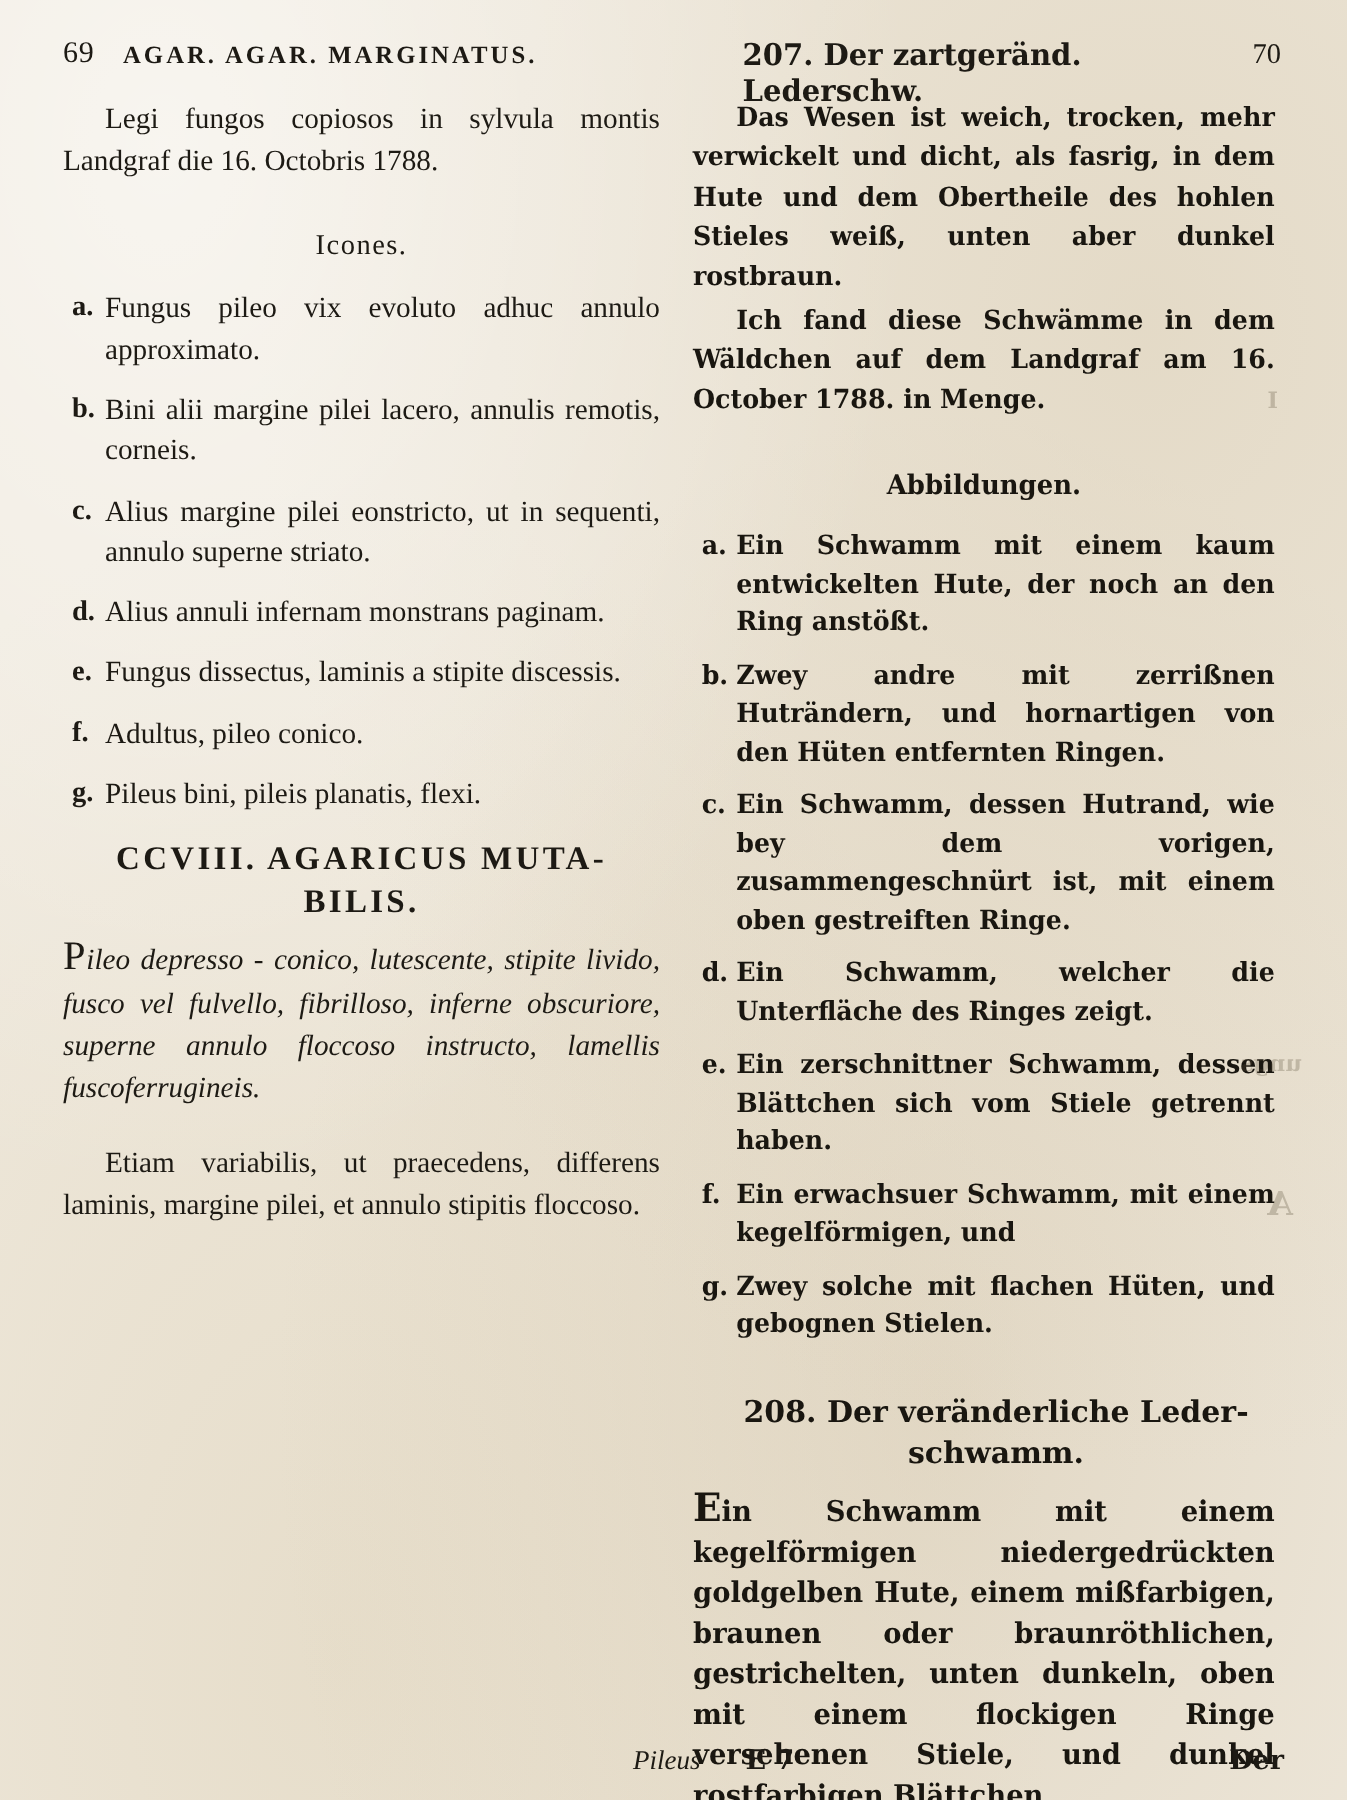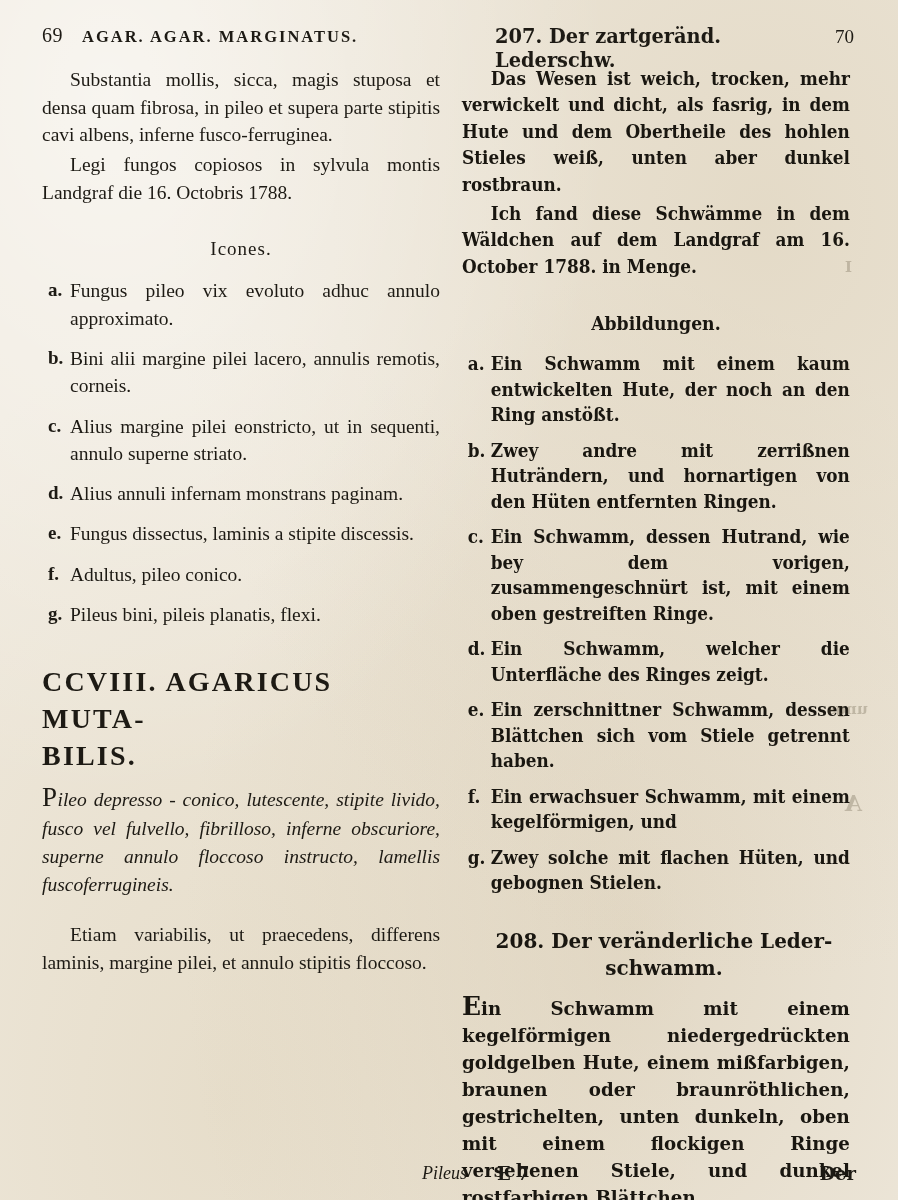--- a/index.html
+++ b/index.html
@@ -116,22 +116,23 @@
   }
   .lat ul.items li .mk {
     position: absolute;
     left: 6px;
     top: 0;
     font-weight: bold;
     font-size: 19px;
   }
 
   .lat .species-head {
-    margin-top: 36px;
-    font-size: 28px;
+    margin-top: 14px;
+    text-align: center;
+    font-size: 22px;
     letter-spacing: 2.2px;
     font-weight: bold;
     line-height: 1.32;
   }
   .lat .diagnosis {
     margin-top: 10px;
     font-style: italic;
     font-size: 19.5px;
     line-height: 1.45;
     text-align: justify;
@@ -261,21 +262,20 @@
 
   <div class="running-head">
     <span class="rh-folio-left">69</span>
     <span class="rh-title-left">AGAR. AGAR. MARGINATUS.</span>
     <span class="rh-title-right">207. Der zartgeränd. Lederschw.</span>
     <span class="rh-folio-right">70</span>
   </div>
 
   <div class="col col-left lat">
 
-    <p>Substantia mollis, sicca, magis stuposa et densa quam fibrosa, in pileo et supera parte stipitis cavi albens, inferne fusco-ferruginea.</p>
     <p>Legi fungos copiosos in sylvula montis Landgraf die 16. Octobris 1788.</p>
 
     <p class="heading-icones center">Icones.</p>
 
     <ul class="items">
       <li>
         <span class="mk">a.</span>
         <span>Fungus pileo vix evoluto adhuc annulo approximato.</span>
       </li>
       <li>

